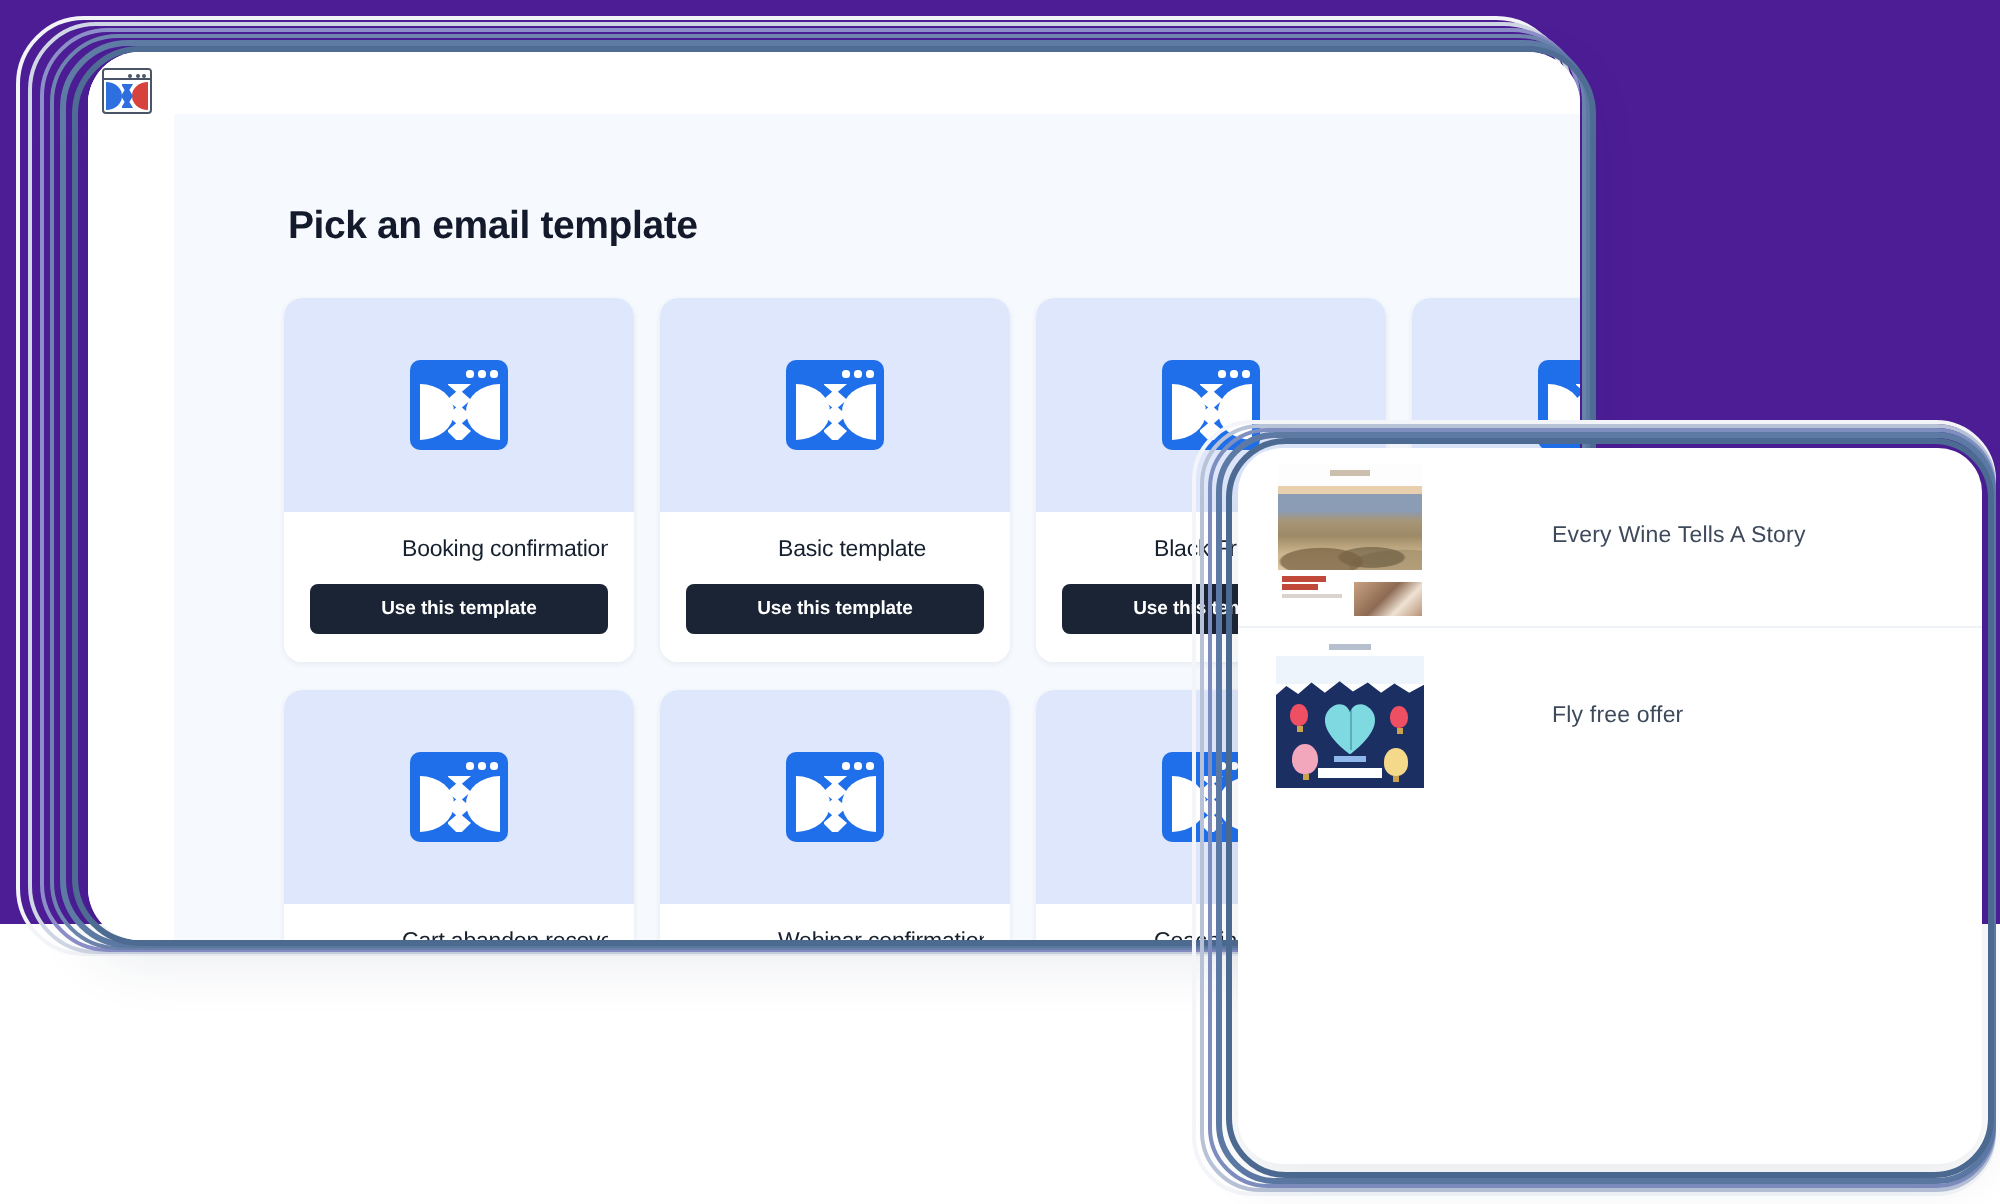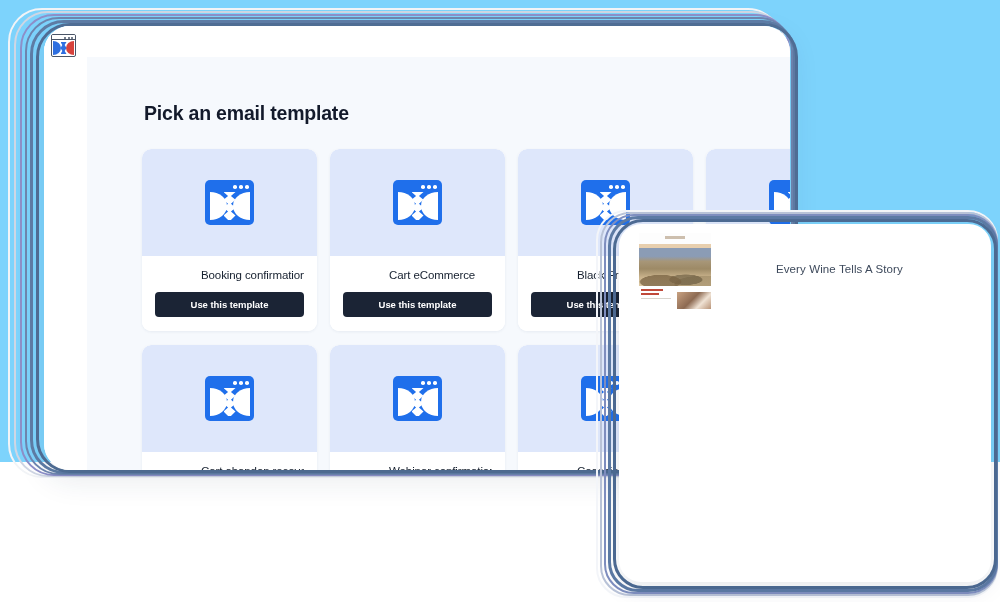--- a/index.html
+++ b/index.html
@@ -10,21 +10,21 @@
     overflow: hidden;
     background: #ffffff;
     font-family: "Liberation Sans", sans-serif;
     -webkit-font-smoothing: antialiased;
   }
 
   #stage {
     position: relative;
     width: 1000px;
     height: 462px;
-    background: #7dd3fc;
+    background: #4c1d95;
   }
 
   
   .stack-layer {
     position: absolute;
     border-radius: 34px;
     background: transparent;
   }
   .stack-layer.l1 { left: 8px;  top: 8px;  width: 774px; height: 470px; border: 2px solid #f2f4f7; }
   .stack-layer.l2 { left: 14px; top: 11px; width: 772px; height: 466px; border: 2px solid #cfd6e4; }
@@ -413,21 +413,21 @@
             <div class="tc-thumb">
               <span class="img-glyph">
                 <span class="ig-dot d1"></span>
                 <span class="ig-dot d2"></span>
                 <span class="ig-dot d3"></span>
                 <span class="ig-panel left"></span>
                 <span class="ig-panel right"></span>
                 <span class="ig-zig"></span>
               </span>
             </div>
-            <div class="tc-body"><div class="tc-name">Cart eCommerce</div><button class="tc-btn">Use this template</button></div>
+            <div class="tc-body"><div class="tc-name">Basic template</div><button class="tc-btn">Use this template</button></div>
           </div>
           <div class="template-card">
             <div class="tc-thumb">
               <span class="img-glyph">
                 <span class="ig-dot d1"></span>
                 <span class="ig-dot d2"></span>
                 <span class="ig-dot d3"></span>
                 <span class="ig-panel left"></span>
                 <span class="ig-panel right"></span>
                 <span class="ig-zig"></span>
@@ -517,15 +517,32 @@
           <div class="w-logo"></div>
           <div class="w-strip"></div>
           <div class="w-photo"></div>
           <div class="w-t1"></div>
           <div class="w-t2"></div>
           <div class="w-t3"></div>
           <div class="w-mini"></div>
         </div>
         <div class="er-title">Every Wine Tells A Story</div>
       </div>
+      <div class="email-row">
+        <div class="er-thumb th-balloon">
+          <div class="b-logo"></div>
+          <div class="b-card">
+            <div class="b-sky"></div>
+            <div class="b-night"></div>
+            <div class="b-heart"></div>
+            <div class="bal r1"></div>
+            <div class="bal r2"></div>
+            <div class="bal p1"></div>
+            <div class="bal y1"></div>
+            <div class="b-t1"></div>
+            <div class="b-t2"></div>
+          </div>
+        </div>
+        <div class="er-title">Fly free offer</div>
+      </div>
     </div>
 
 </div>
 
 </body></html>

